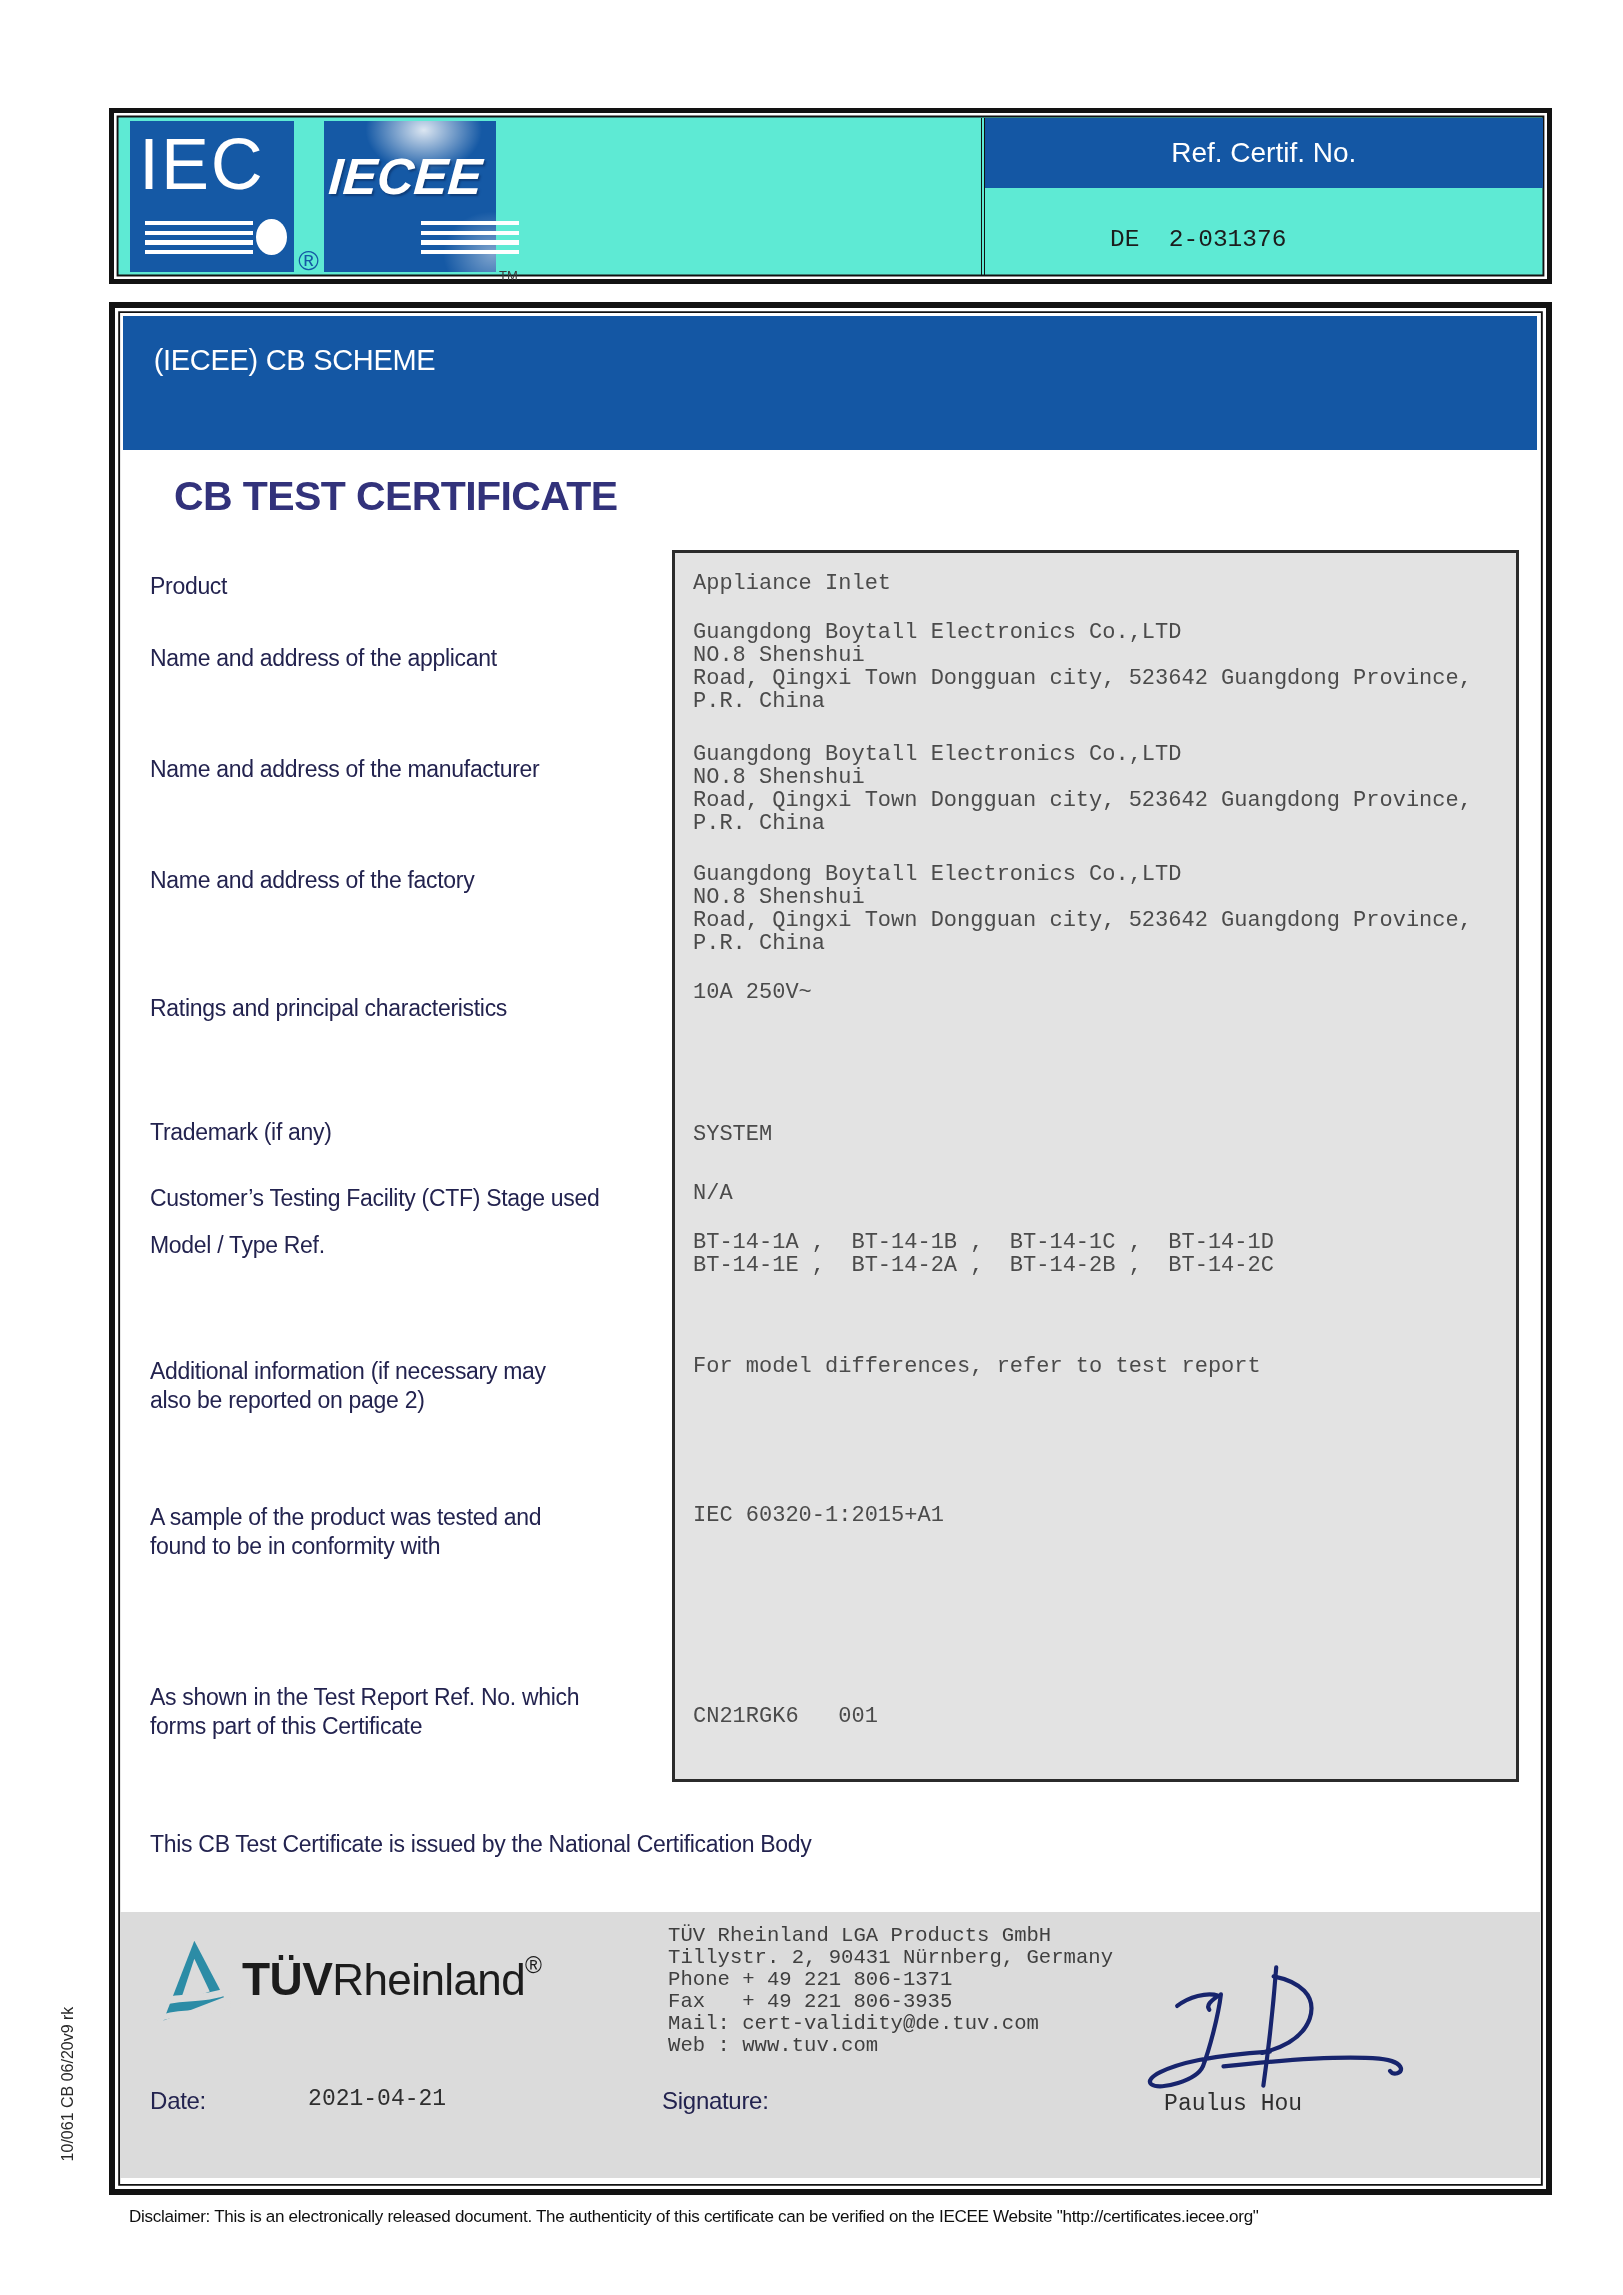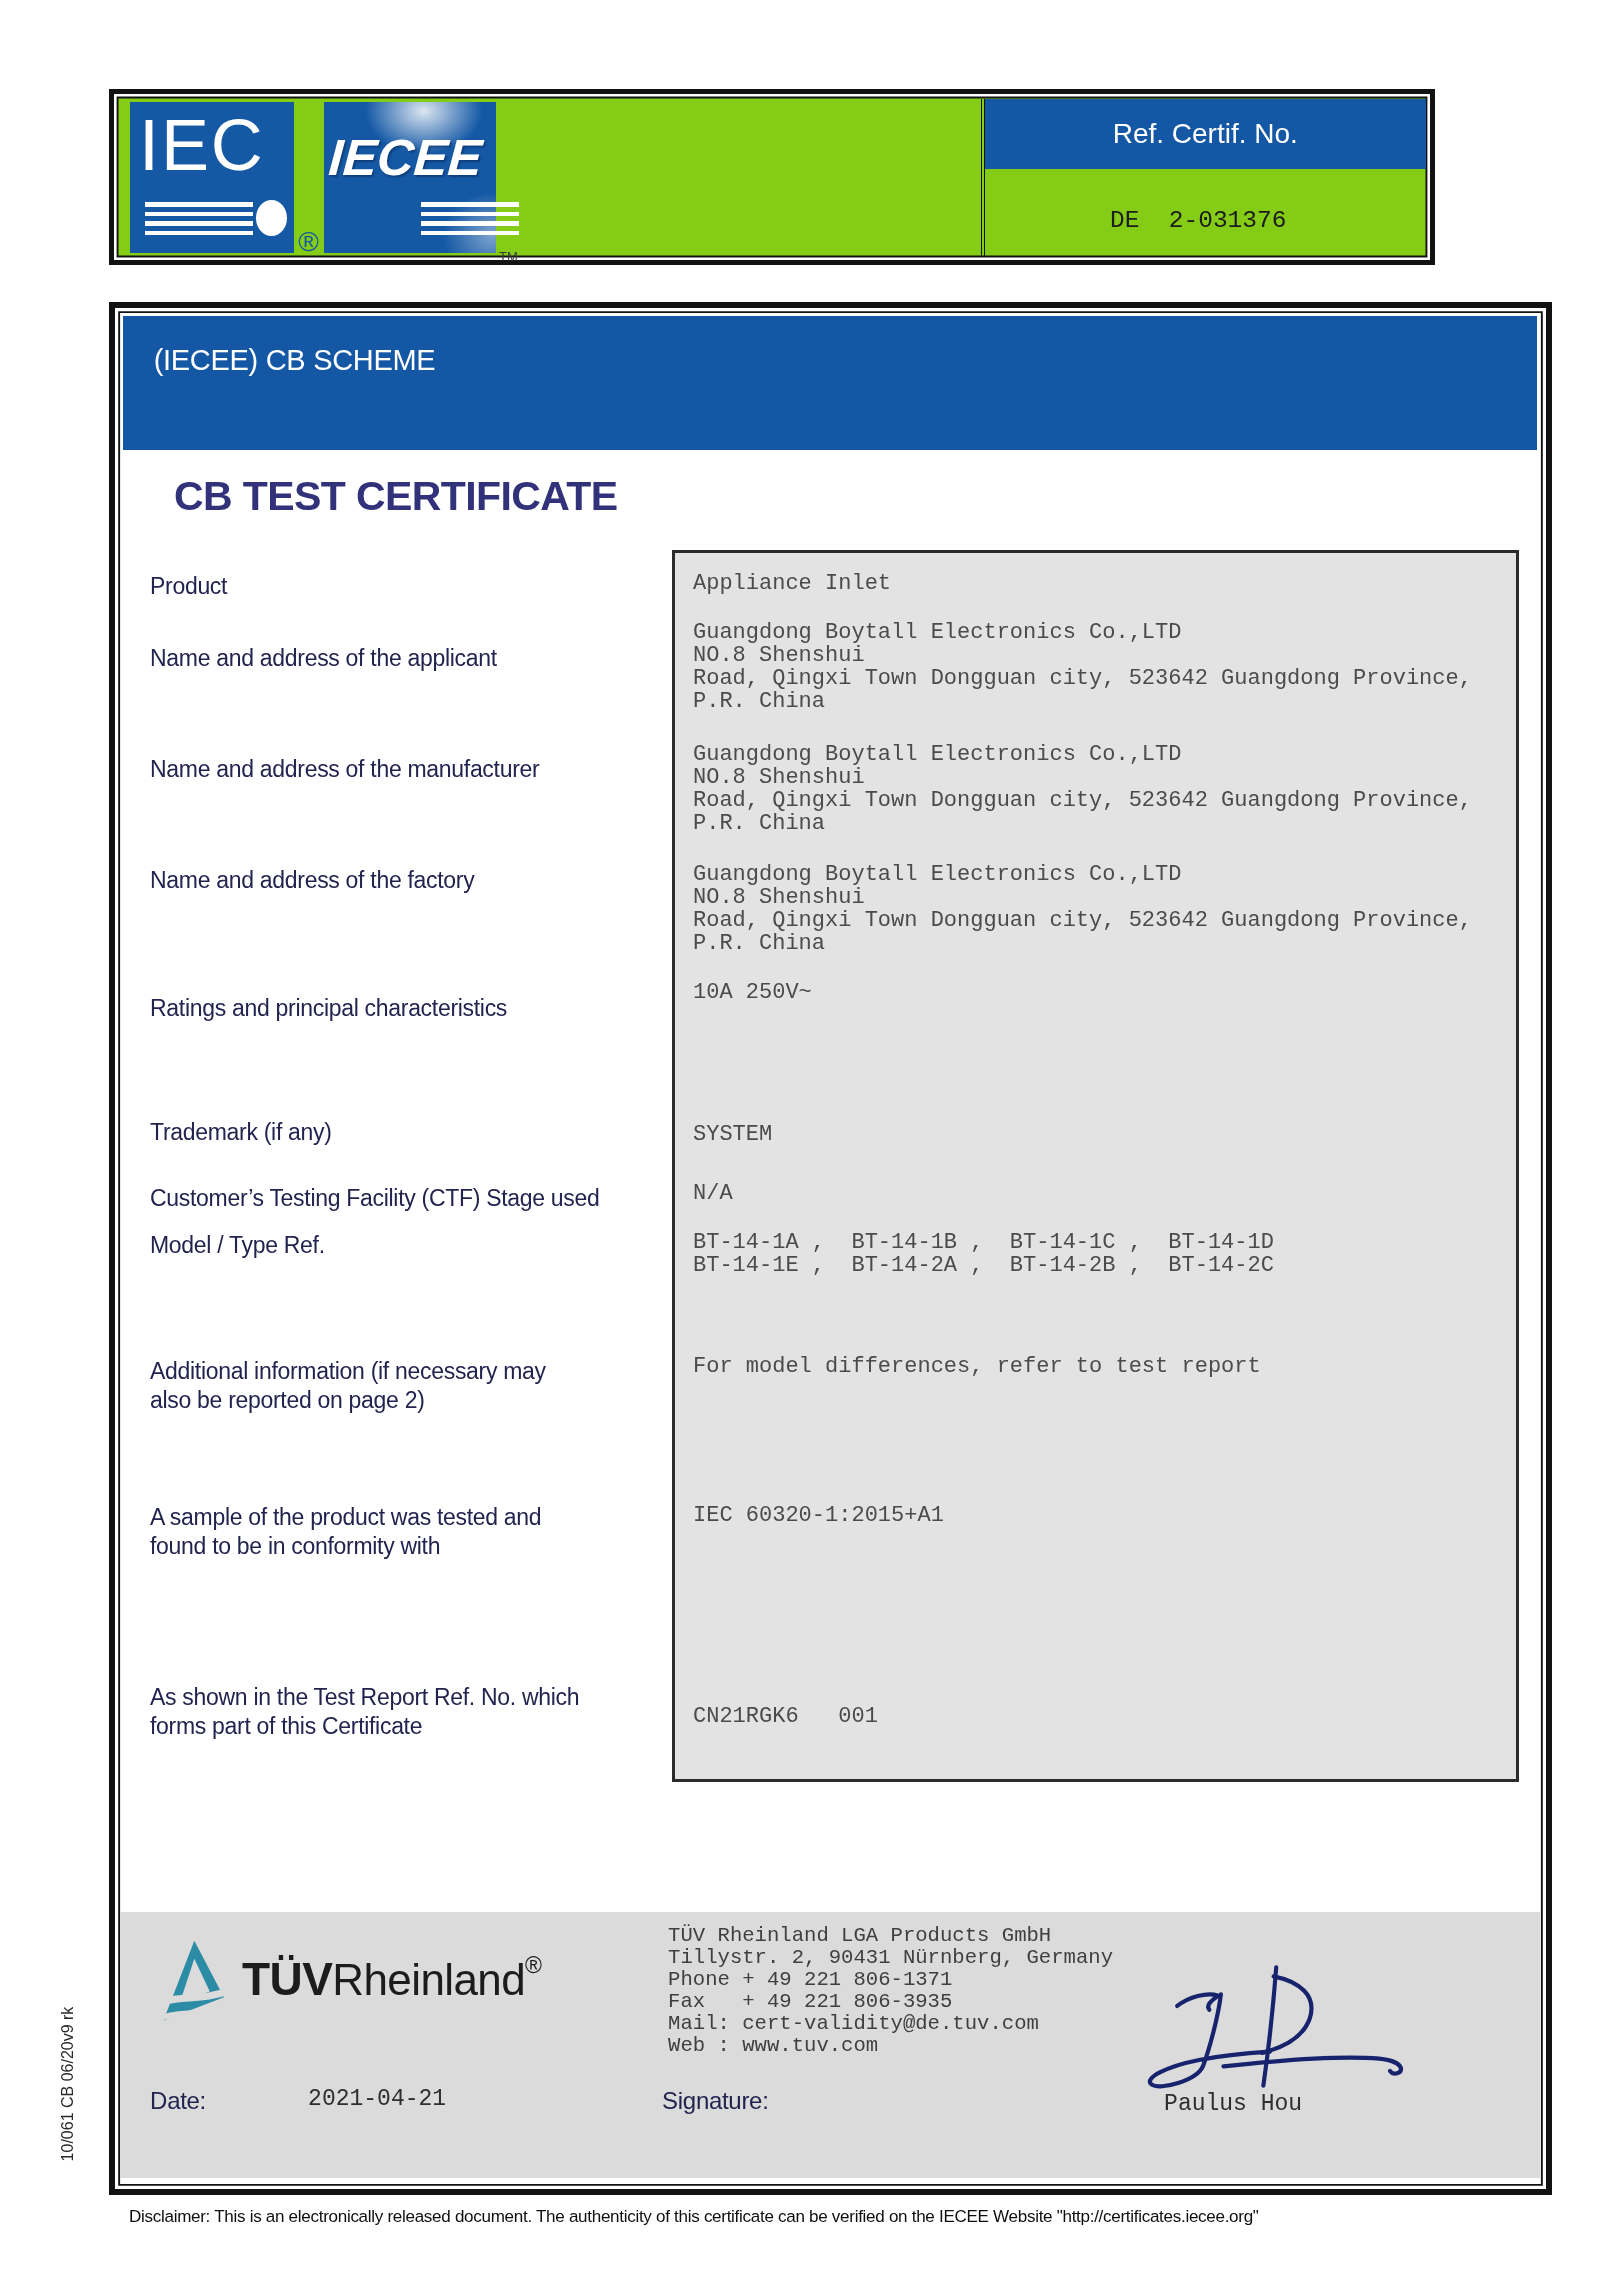--- a/index.html
+++ b/index.html
@@ -1,22 +1,22 @@
 <!DOCTYPE html>
 <html style="font-size:10.3px"><head>
 <meta charset="utf-8">
 <style>
   html,body{margin:0;padding:0;background:#ffffff;}
   #page{position:relative;width:1623px;height:2295px;background:#ffffff;overflow:hidden;
         font-family:"Liberation Sans",sans-serif;}
 
   
-  .header-box{position:absolute;left:109px;top:89px;width:1326px;height:176px;
+  .header-box{position:absolute;left:109px;top:108px;width:1443px;height:176px;
       border:5.8px solid #121212;box-sizing:border-box;
-      box-shadow:inset 0 0 0 2.6px #ffffff,inset 0 0 0 4.5px #121212;background:#84cc16;}
+      box-shadow:inset 0 0 0 2.6px #ffffff,inset 0 0 0 4.5px #121212;background:#5eead4;}
   .logo{position:absolute;left:16px;top:7.7px;width:386px;height:151px;}
   .iec-rect{position:absolute;left:0;top:0;width:164px;height:151px;background:#1559A5;}
   .iec-text{position:absolute;left:9px;top:2.6px;font-size:72px;font-weight:400;color:#ffffff;letter-spacing:1.9px;}
   .iec-bars{position:absolute;left:15.4px;top:100px;width:108px;height:33px;
       background:repeating-linear-gradient(to bottom,#ffffff 0 4.5px,rgba(0,0,0,0) 4.5px 9.7px);}
   .iec-dot{position:absolute;left:126px;top:98px;width:31px;height:36px;background:#ffffff;border-radius:50%;}
   .reg-mark{position:absolute;left:163px;top:124px;width:31px;text-align:center;font-size:28px;color:#1559A5;}
   .iecee-rect{position:absolute;left:194px;top:0;width:172px;height:151px;background:#1559A5;
       background-image:radial-gradient(ellipse 97px 71px at 58% 6%,rgba(255,255,255,.85),rgba(255,255,255,0) 60%),
                        radial-gradient(ellipse 90px 77px at 98% 88%,rgba(255,255,255,.45),rgba(255,255,255,0) 55%);}
@@ -112,20 +112,21 @@
     <div class="lbl" style="top:810px">Trademark (if any)</div>
     <div class="lbl" style="top:923px">Model / Type Ref.</div>
     <div class="lbl" style="top:876px">Customer’s Testing Facility (CTF) Stage used</div>
     <div class="lbl" style="top:1049px">Additional information (if necessary may
 also be reported on page 2)</div>
     <div class="lbl" style="top:1195px">A sample of the product was tested and
 found to be in conformity with</div>
     <div class="lbl" style="top:1375px">As shown in the Test Report Ref. No. which
 forms part of this Certificate</div>
 
+    <div class="issued" style="top:1523px">This CB Test Certificate is issued by the National Certification Body</div>
 
     <div class="gray-box">
       <div class="val" style="top:19.3px">Appliance Inlet</div>
       <div class="val" style="top:68px">Guangdong Boytall Electronics Co.,LTD
 NO.8 Shenshui
 Road, Qingxi Town Dongguan city, 523642 Guangdong Province,
 P.R. China</div>
       <div class="val" style="top:190px">Guangdong Boytall Electronics Co.,LTD
 NO.8 Shenshui
 Road, Qingxi Town Dongguan city, 523642 Guangdong Province,

